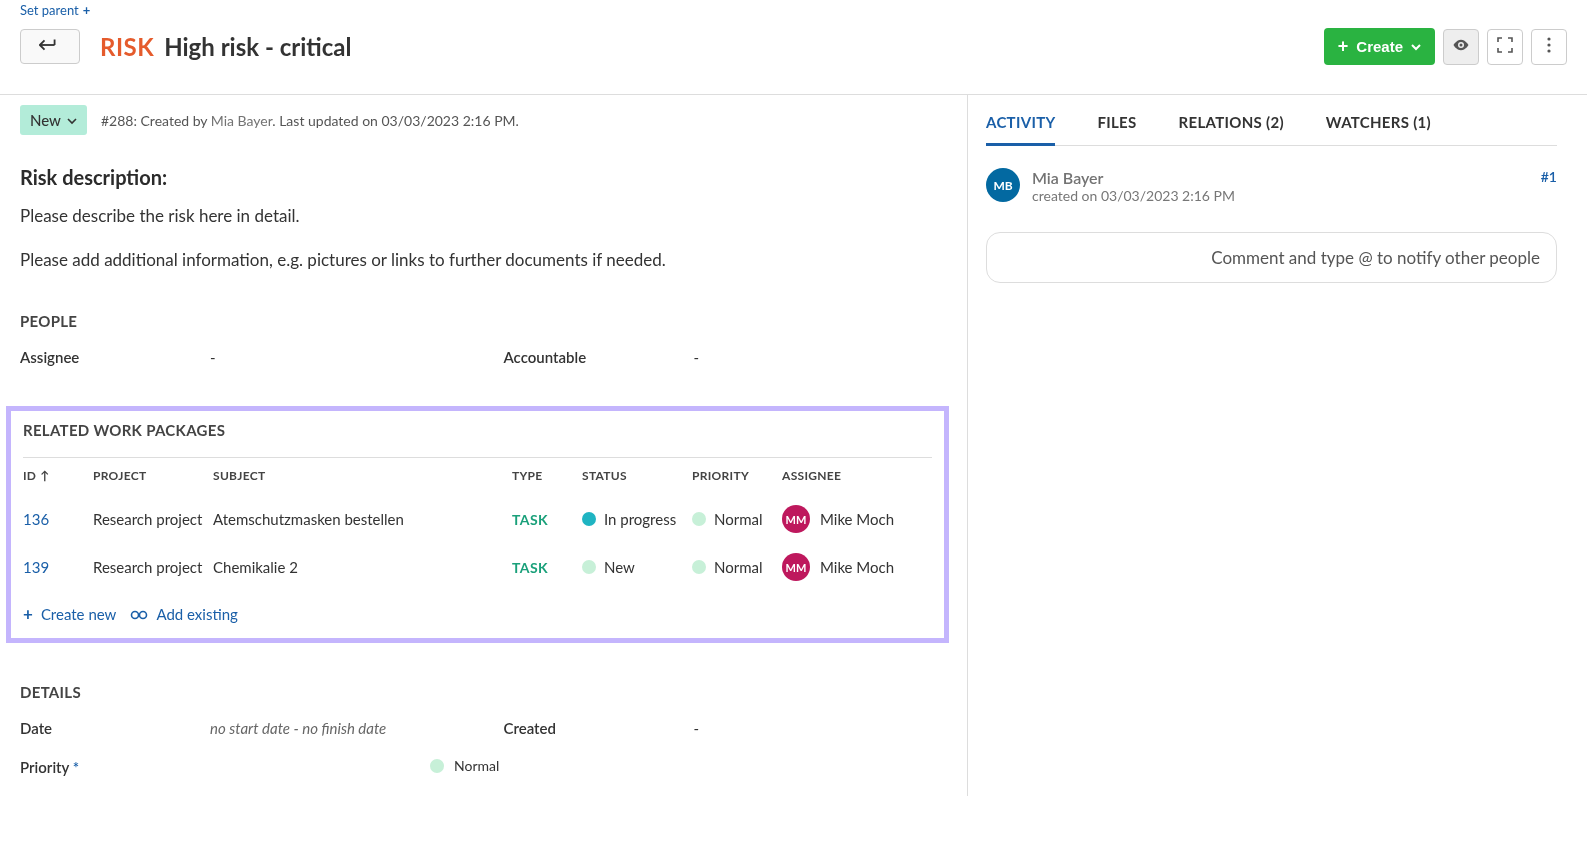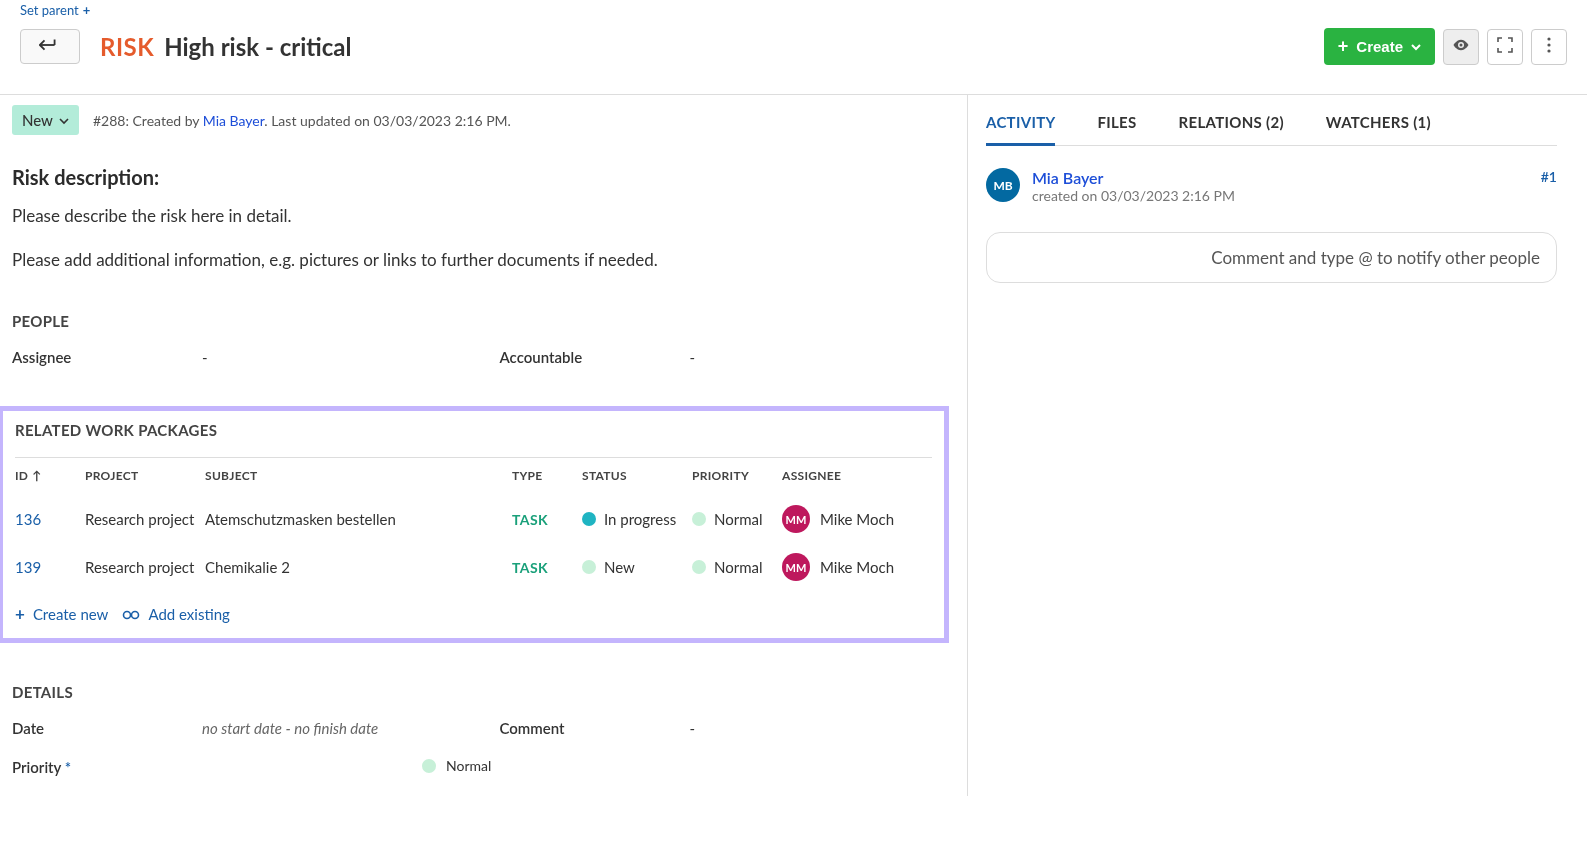--- a/index.html
+++ b/index.html
@@ -2,21 +2,21 @@
 <html><head>
 <meta charset="utf-8">
 <style>
   * { box-sizing: border-box; margin: 0; padding: 0; }
   body {
     font-family: -apple-system, BlinkMacSystemFont, "Segoe UI", "Lato", sans-serif;
     font-size: 14px;
     color: #333;
     background: #fff;
   }
-  a { color: #1d4ed8; text-decoration: none; cursor: pointer; }
+  a { color: #737373; text-decoration: none; cursor: pointer; }
   .topbar {
     padding: 2px 20px 4px 20px;
     font-size: 13px;
   }
   .set-parent-link { color: #1a5fa8; display: inline-flex; align-items: center; gap: 4px; }
   .small-plus { font-weight: bold; }
   .header-row {
     display: flex;
     align-items: center;
     padding: 6px 20px 29px 20px;
@@ -73,21 +73,21 @@
     align-items: center;
     justify-content: center;
     cursor: pointer;
   }
   .icon-btn.bare { background: #fff; }
   .main {
     display: flex;
   }
   .left {
     flex: 1;
-    padding: 10px 20px 20px 12px;
+    padding: 10px 20px 20px 20px;
     min-width: 0;
   }
   .right {
     width: 620px;
     border-left: 1px solid #ddd;
     padding: 0 30px 20px 18px;
     display: flex;
     flex-direction: column;
   }
   .status-row {
@@ -393,21 +393,21 @@
       </div>
     </div>
 
     <div class="section-title">DETAILS</div>
     <div class="field-row" style="margin-bottom:20px;">
       <div class="field-col">
         <span class="field-label">Date</span>
         <span class="field-value italic">no start date - no finish date</span>
       </div>
       <div class="field-col">
-        <span class="field-label">Comment</span>
+        <span class="field-label">Created</span>
         <span class="field-value dash">-</span>
       </div>
     </div>
     <div class="field-row">
       <div class="field-col">
         <span class="field-label"><span>Priority</span> <span class="req-star">*</span></span>
         <span style="margin-left:220px" class="prio-cell">
           <span class="dot lightgreen"></span>
           <span>Normal</span>
         </span>

